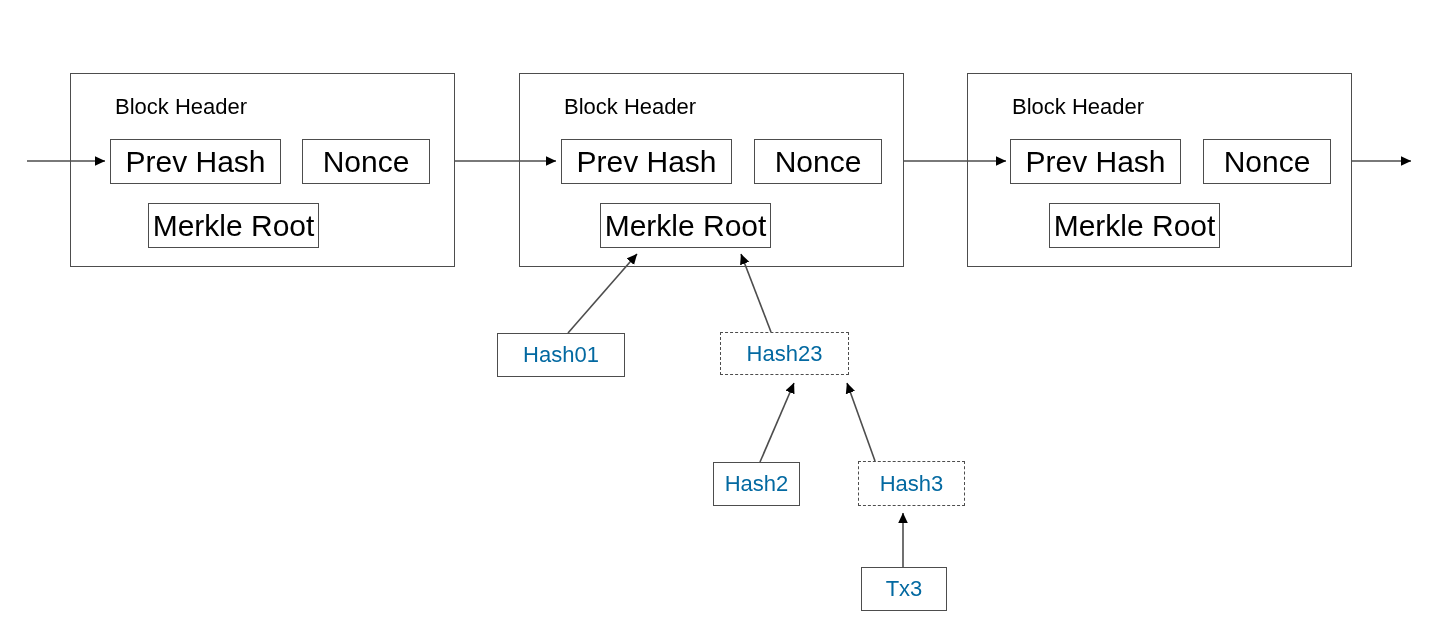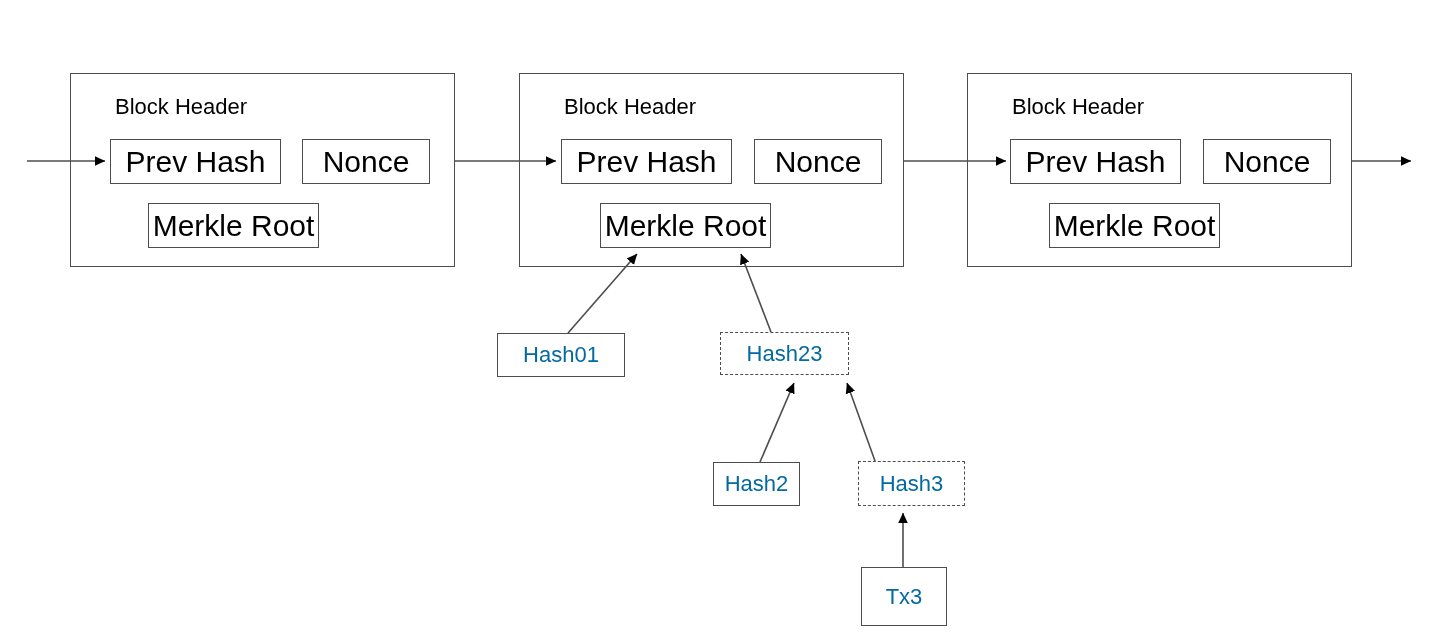--- a/index.html
+++ b/index.html
@@ -133,16 +133,16 @@
   <div class="field-box" style="left:1049px; top:203px; width:171px; height:45px;">Merkle Root</div>
 
   <div class="node-box" style="left:497px; top:333px; width:128px; height:44px;">Hash01</div>
 
   <div class="node-box dashed" style="left:720px; top:332px; width:129px; height:43px;">Hash23</div>
 
   <div class="node-box" style="left:690px; top:462px; width:87px; height:44px;margin-left:23px;">Hash2</div>
 
   <div class="node-box dashed" style="left:858px; top:461px; width:107px; height:45px;">Hash3</div>
 
-  <div class="node-box" style="left:861px; top:567px; width:86px; height:59px;">Tx3</div>
+  <div class="node-box" style="left:861px; top:567px; width:86px; height:44px;">Tx3</div>
 
 
 </div>
 
 </body></html>

